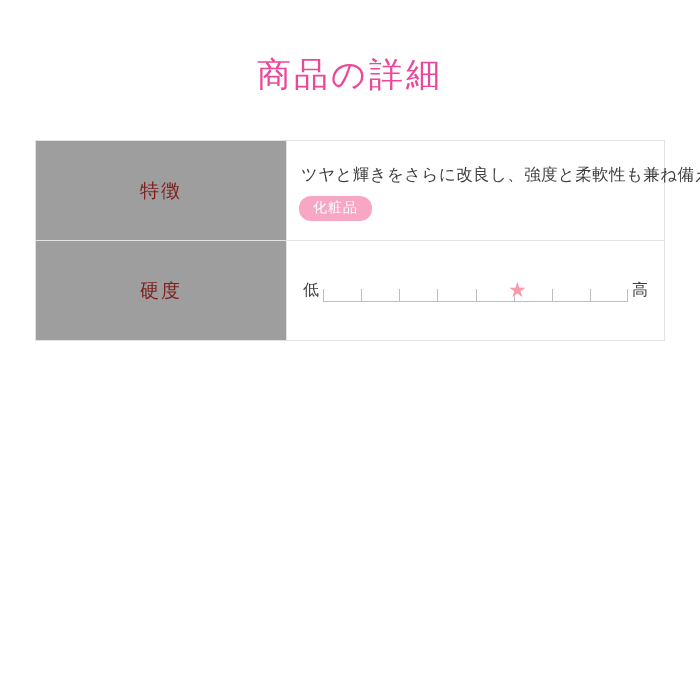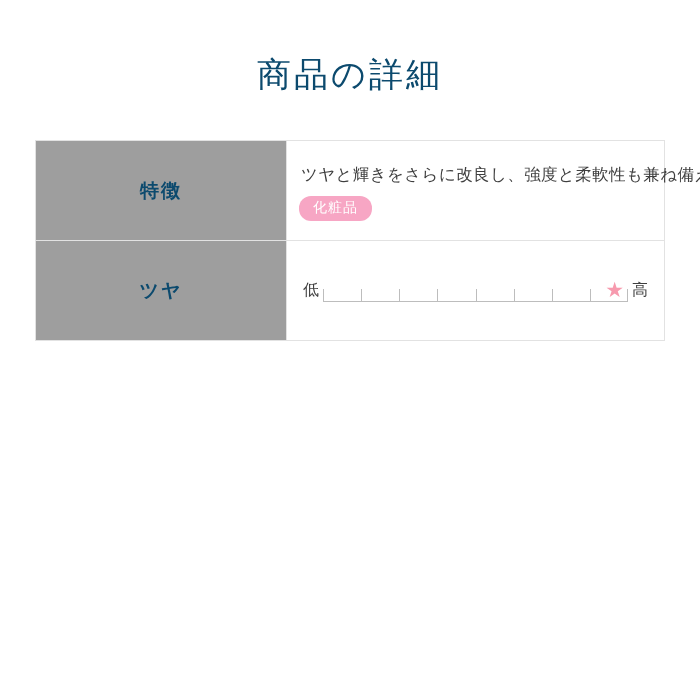--- a/index.html
+++ b/index.html
@@ -18,21 +18,21 @@
     position: relative;
     width: 700px;
     height: 700px;
     box-sizing: border-box;
   }
   .page-title {
     text-align: center;
     font-size: 34px;
     font-weight: 400;
     letter-spacing: 3px;
-    color: #0c4a6e;
+    color: #ec4899;
     margin: 0;
     padding-top: 52px;
   }
   .spec-table {
     position: absolute;
     left: 35px;
     top: 140px;
     width: 630px;
     border-collapse: collapse;
     table-layout: fixed;
@@ -41,25 +41,25 @@
     height: 100px;
   }
   .spec-table td {
     border: 1px solid #e2e2e2;
     vertical-align: middle;
     padding: 0;
   }
   td.label-cell {
     width: 250px;
     background: #9e9e9e;
-    color: #0c4a6e;
+    color: #7f1d1d;
     text-align: center;
     font-size: 19px;
     letter-spacing: 2px;
-    font-weight: 700;
+    font-weight: 400;
   }
   td.value-cell {
     background: #ffffff;
     padding: 0 12px;
   }
   .feature-text {
     font-size: 16.5px;
     line-height: 1.55;
     color: #3f3f3f;
     letter-spacing: 0.4px;
@@ -131,39 +131,39 @@
       <tr>
         <td class="label-cell">特徴</td>
         <td class="value-cell">
           <p class="feature-text">ツヤと輝きをさらに改良し、強度と柔軟性も兼ね備えた国産トップジェルです。</p>
           <span class="badge">化粧品</span>
         </td>
       </tr>
 
 
 
-
       <tr>
-        <td class="label-cell">ツヤ</td>
+        <td class="label-cell">硬度</td>
         <td class="value-cell">
           <div class="scale-wrap">
             <span class="scale-end">低</span>
             <div class="scale-bar">
                 <div class="baseline"></div>
                 <div class="tick" style="left: 0%;"></div>
                 <div class="tick" style="left: 12.5%;"></div>
                 <div class="tick" style="left: 25%;"></div>
                 <div class="tick" style="left: 37.5%;"></div>
                 <div class="tick" style="left: 50%;"></div>
                 <div class="tick" style="left: 62.5%;"></div>
                 <div class="tick" style="left: 75%;"></div>
                 <div class="tick" style="left: 87.5%;"></div>
                 <div class="tick" style="left: calc(100% - 1px);"></div>
-                <div class="star" style="left: 95.625%;">★</div>
+                <div class="star" style="left: 63.75%;">★</div>
               </div>
             <span class="scale-end">高</span>
           </div>
         </td>
       </tr>
+
     </tbody>
   </table>
 
 </div>
 
 </body></html>

